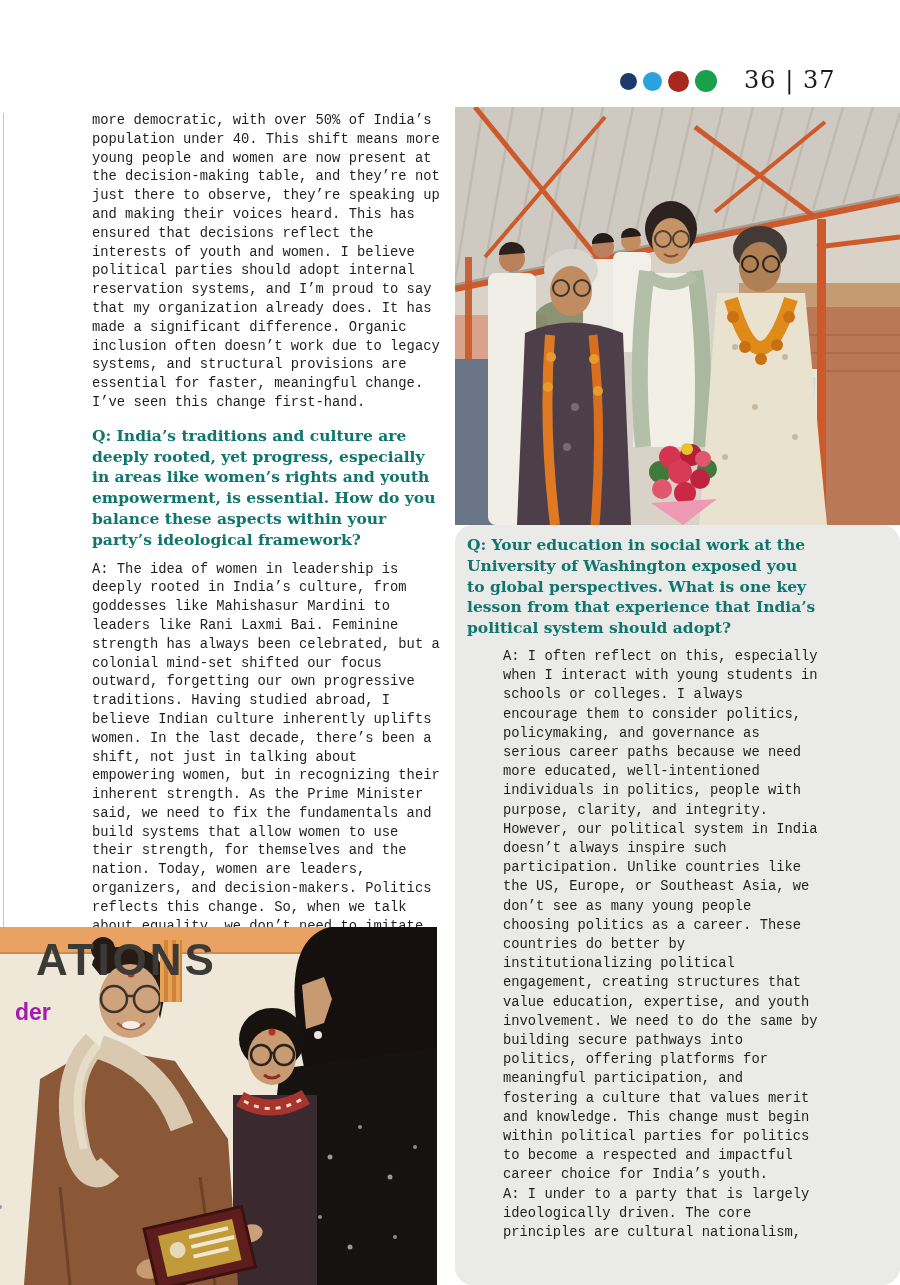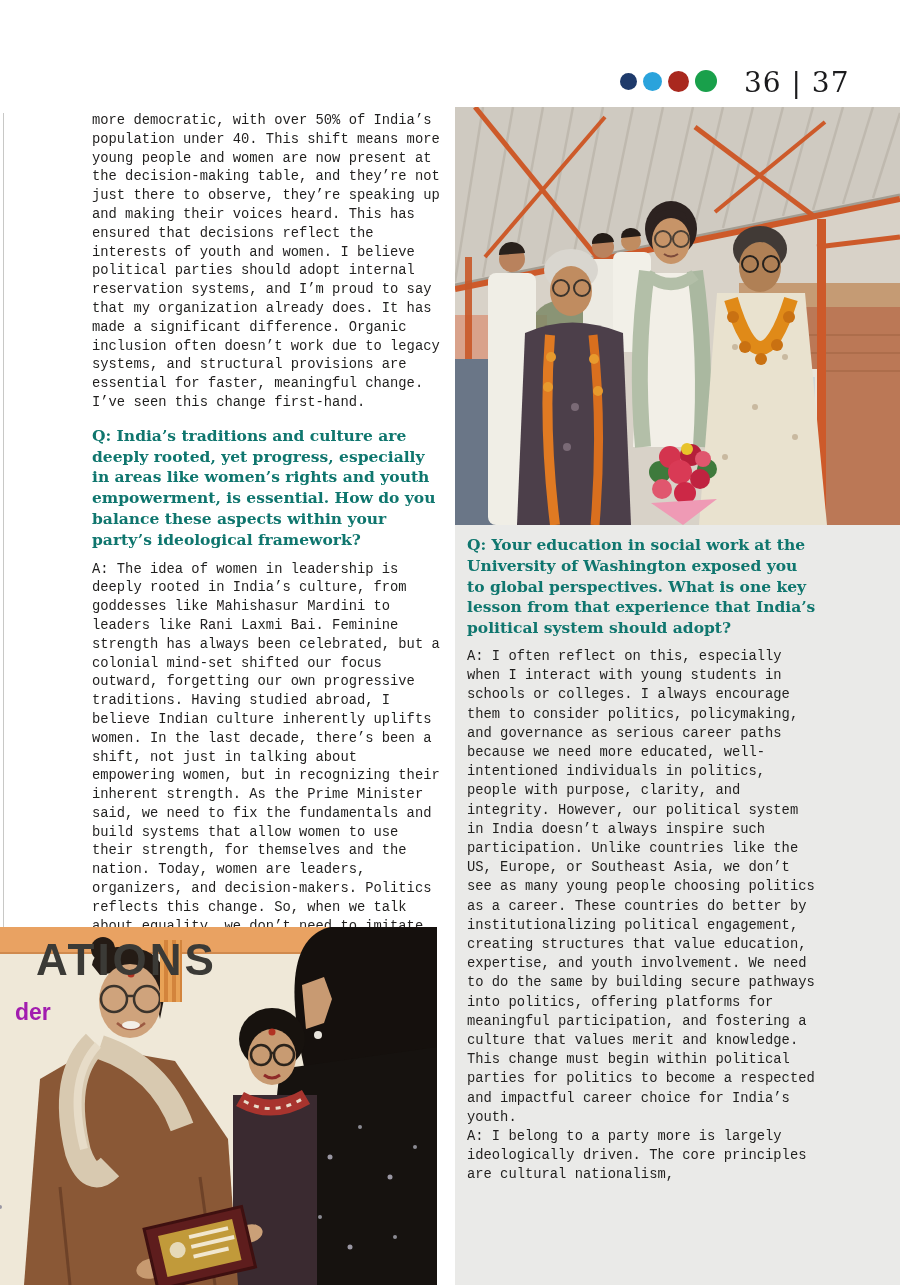--- a/index.html
+++ b/index.html
@@ -7,34 +7,34 @@
         font-family:"DejaVu Serif",serif;color:#201f1e;}
   .edge-line{position:absolute;left:3px;top:113px;width:1px;height:814px;background:#c8c8c6;}
 
   
   .dots{position:absolute;left:620px;top:70px;display:flex;align-items:center;gap:6px;}
   .dot{border-radius:50%;display:inline-block;}
   .dot.d0{width:17px;height:17px;}
   .dot.d1{width:19px;height:19px;}
   .dot.d2{width:21px;height:21px;}
   .dot.d3{width:22px;height:22px;}
-  .pageno{position:absolute;left:744px;top:66px;font-size:28px;color:#1b1b1d;letter-spacing:1px;}
+  .pageno{position:absolute;left:744px;top:66px;font-size:24px;color:#1b1b1d;letter-spacing:1px;}
 
   
   .col-left{position:absolute;left:92px;top:112px;width:354px;}
   .body-text{font-size:13.8px;line-height:18.8px;margin:0;color:#201f1e;font-family:Liberation Mono, monospace;}
   .q-heading{font-size:15.5px;line-height:20.8px;font-weight:bold;color:#0f766e;margin:13px 0 10px;}
 
   
   .photo-top{position:absolute;left:455px;top:107px;width:445px;height:418px;overflow:hidden;}
   .gray-panel{position:absolute;left:455px;top:525px;width:445px;height:760px;background:#eaeae8;
-              box-sizing:border-box;padding:10px 80px 0 12px;}
+              box-sizing:border-box;padding:10px 80px 0 12px;border-radius:18px;}
   .gray-panel .q-heading{margin:0 0 8px;}
   .gray-panel .q-later{margin:14px 0 8px;}
-  .gray-panel .body-text{line-height:19.2px;}
+  .gray-panel .body-text{line-height:19.2px;margin-left:36px;}
 
   
   .photo-bottom{position:absolute;left:0;top:927px;width:437px;height:446px;overflow:hidden;}
   .banner-ations{position:absolute;left:36px;top:11px;font-family:"Liberation Sans",sans-serif;
                  font-weight:800;font-size:44px;letter-spacing:3px;color:#3b3a36;line-height:1;}
   .banner-der{position:absolute;left:15px;top:74px;font-family:"Liberation Sans",sans-serif;
               font-weight:700;font-size:23px;color:#a21caf;line-height:1;}
   .banner-stripe{position:absolute;left:160px;top:13px;width:22px;height:62px;
                  background:repeating-linear-gradient(90deg,#e8a256 0 4px,#d3843c 4px 8px);}
   svg{display:block;}
@@ -175,21 +175,21 @@
         <circle cx="248" cy="352" r="8" fill="#e0566e"></circle>
           <circle cx="232" cy="342" r="6" fill="#e8c32a"></circle>
         <polygon points="196,396 262,392 228,418" fill="#ef9ab5"></polygon>
       </g>
     </svg>
   </div>
 
   <div class="gray-panel">
     <h2 class="q-heading">Q: Your education in social work at the University of Washington exposed you to global perspectives. What is one key lesson from that experience that India’s political system should adopt?</h2>
     <p class="body-text">A: I often reflect on this, especially when I interact with young students in schools or colleges. I always encourage them to consider politics, policymaking, and governance as serious career paths because we need more educated, well-intentioned individuals in politics, people with purpose, clarity, and integrity. However, our political system in India doesn’t always inspire such participation. Unlike countries like the US, Europe, or Southeast Asia, we don’t see as many young people choosing politics as a career. These countries do better by institutionalizing political engagement, creating structures that value education, expertise, and youth involvement. We need to do the same by building secure pathways into politics, offering platforms for meaningful participation, and fostering a culture that values merit and knowledge. This change must begin within political parties for politics to become a respected and impactful career choice for India’s youth.</p>
-    <p class="body-text">A: I belong to a party more is largely ideologically driven. The core principles are cultural nationalism,</p>
+    <p class="body-text">A: I under to a party that is largely ideologically driven. The core principles are cultural nationalism,</p>
   </div>
 
   <div class="photo-bottom">
     <svg width="437" height="358" viewBox="0 0 437 358">
       <rect x="0" y="0" width="437" height="358" fill="#efe8d8"></rect>
       <rect x="0" y="0" width="437" height="26" fill="#e9a262"></rect>
       <line x1="0" y1="26" x2="437" y2="26" stroke="#d08a4e" stroke-width="2"></line>
       <g>
         <rect x="420" y="0" width="17" height="270" fill="#caa233"></rect>
         <line x1="424" y1="0" x2="424" y2="270" stroke="#8f6f1d" stroke-width="2"></line>

